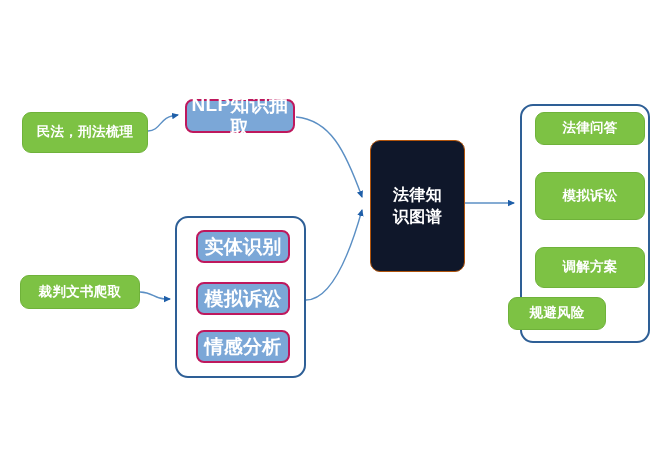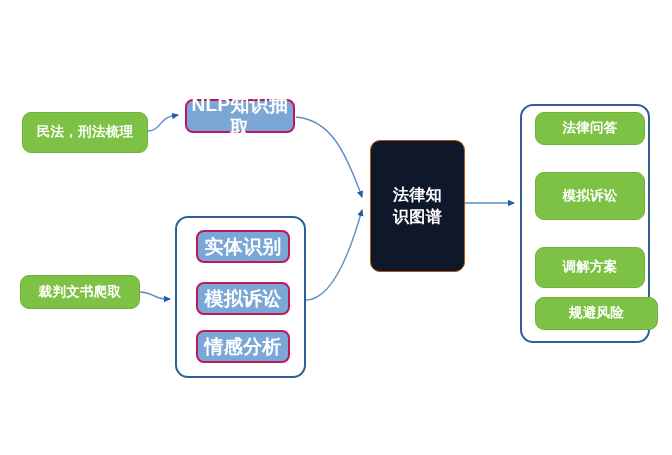--- a/index.html
+++ b/index.html
@@ -120,15 +120,15 @@
 识图谱</div>
 
   <div class="group-box" style="left:520px; top:104px; width:130px; height:239px;"></div>
 
   <div class="node node-green" style="left:535px; top:112px; width:110px; height:33px;text-align:center;">法律问答</div>
 
   <div class="node node-green" style="left:535px; top:172px; width:110px; height:48px;">模拟诉讼</div>
 
   <div class="node node-green" style="left:535px; top:235px; width:110px; height:41px;margin-top:12px;">调解方案</div>
 
-  <div class="node node-green" style="left:535px; top:297px; width:123px; height:33px;">规避风险</div>
+  <div class="node node-green" style="left:508px; top:297px; width:98px; height:33px;">规避风险</div>
 
 </div>
 
 </body></html>

